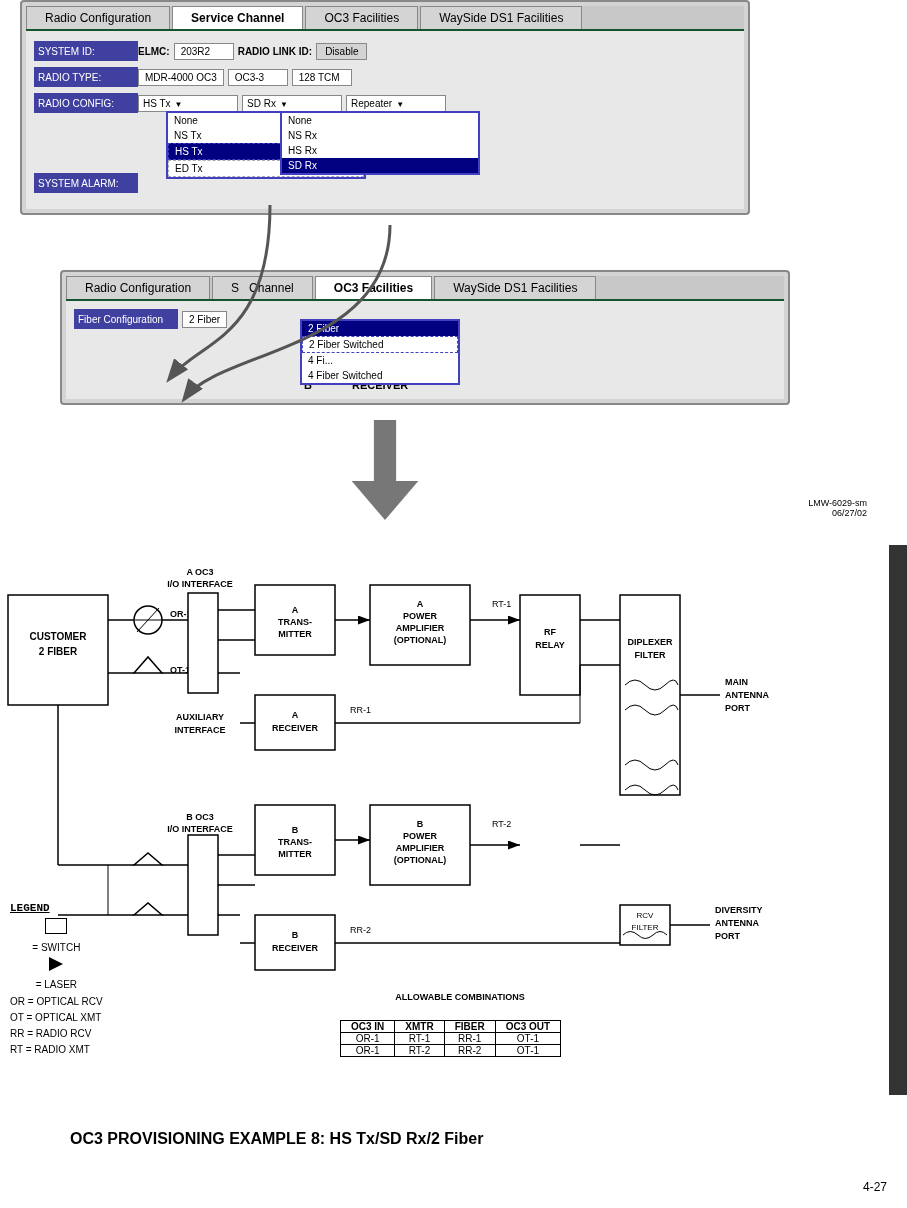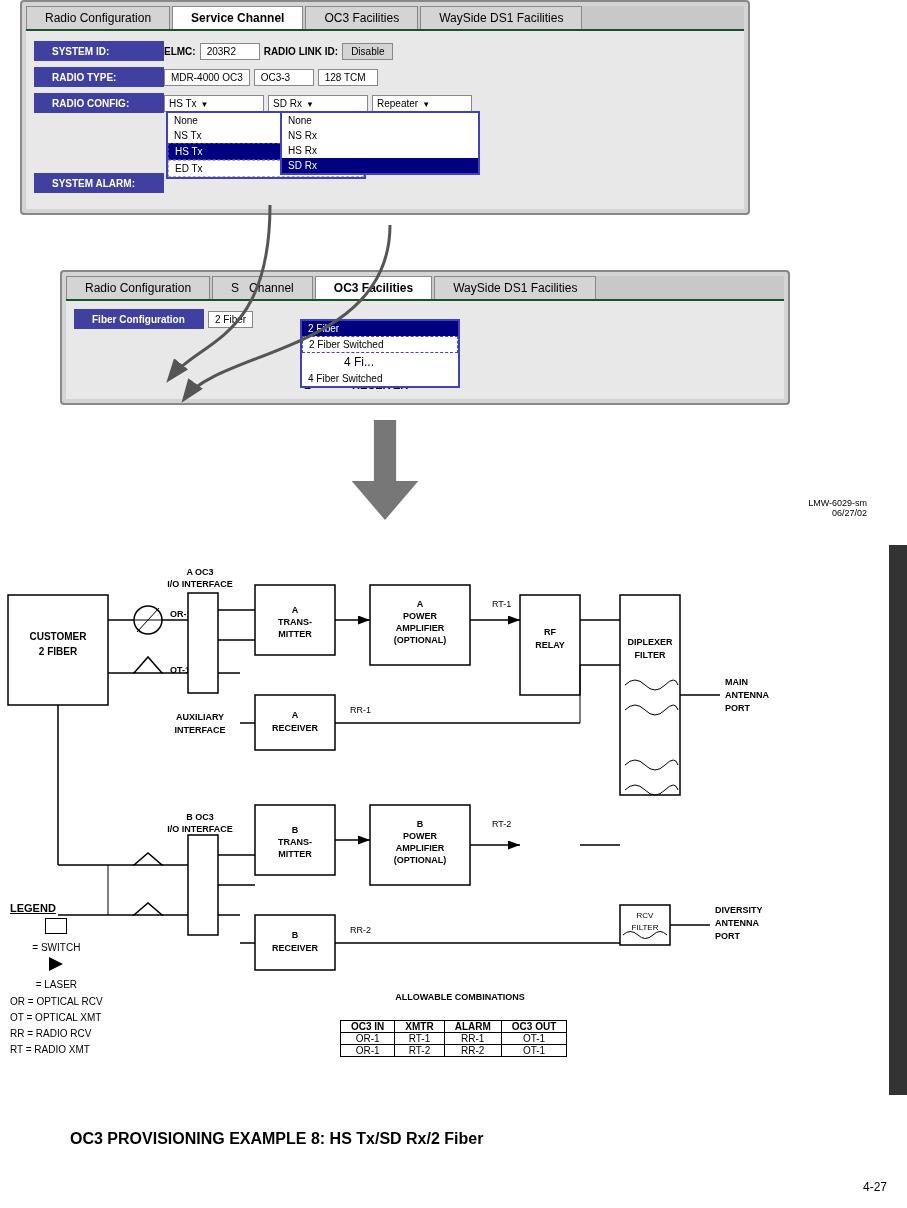--- a/index.html
+++ b/index.html
@@ -49,23 +49,23 @@
     }
     .form-row {
       display: flex;
       align-items: center;
       margin-bottom: 6px;
     }
     .label-box {
       background: #4040a0;
       color: #fff;
       font-size: 10px;
-      font-weight: bold;
-      padding: 3px 18px;
-      width: 130px;
+      font-weight: normal;
+      padding: 3px 4px;
+      width: 104px;
       min-height: 20px;
       display: flex;
       align-items: center;
     }
     .field-group {
       display: flex;
       align-items: center;
       gap: 4px;
       flex-wrap: wrap;
     }
@@ -139,20 +139,21 @@
       position: absolute;
       top: 900px;
       left: 10px;
       font-size: 10px;
       line-height: 1.6;
     }
     .legend-title {
       font-weight: bold;
       font-size: 11px;
       text-decoration: underline;
+      font-family: Liberation Mono, monospace;
     }
     .legend-item {
       display: flex;
       align-items: center;
       gap: 6px;
       margin-bottom: 1px;
       flex-direction: column;
     }
     .switch-symbol {
       width: 22px;
@@ -308,21 +309,21 @@
       <div class="label-box">Fiber Configuration</div>
       <div style="margin-left:4px;">
         <span class="field-value">2 Fiber</span>
       </div>
     </div>
 
 
     <div style="position:absolute; left:234px; top:18px; border:2px solid #4040c0; background:#fff; width:160px; z-index:10;">
       <div style="padding:2px 6px; font-size:10px; background:#000080; color:#fff;">2 Fiber</div>
       <div style="padding:2px 6px; font-size:10px; border:1px dashed #4040c0;">2 Fiber Switched</div>
-      <div style="padding:2px 6px; font-size:12px;margin-left:36px;">4 Fi...</div>
+      <div style="padding:2px 6px; font-size:10px;">4 Fi...</div>
       <div style="padding:2px 6px; font-size:10px;">4 Fiber Switched</div>
     </div>
 
     <div style="margin-top:50px; display:flex; gap:40px; align-items:center;">
       <span style="font-size:11px; font-weight:bold; margin-left:230px;">B</span>
       <span style="font-size:11px; font-weight:bold;">RECEIVER</span>
     </div>
   </div>
 </div>
 
@@ -518,21 +519,21 @@
   <div>RR  = RADIO RCV</div>
   <div>RT  = RADIO XMT</div>
 </div>
 
 <div class="allowable-table">
   <table>
     <thead>
       <tr>
         <th>OC3 IN</th>
         <th>XMTR</th>
-        <th>ALARM</th>
+        <th>FIBER</th>
         <th>OC3 OUT</th>
       </tr>
     </thead>
     <tbody>
       <tr>
         <td>OR-1</td>
         <td>RT-1</td>
         <td>RR-1</td>
         <td>OT-1</td>
       </tr>

